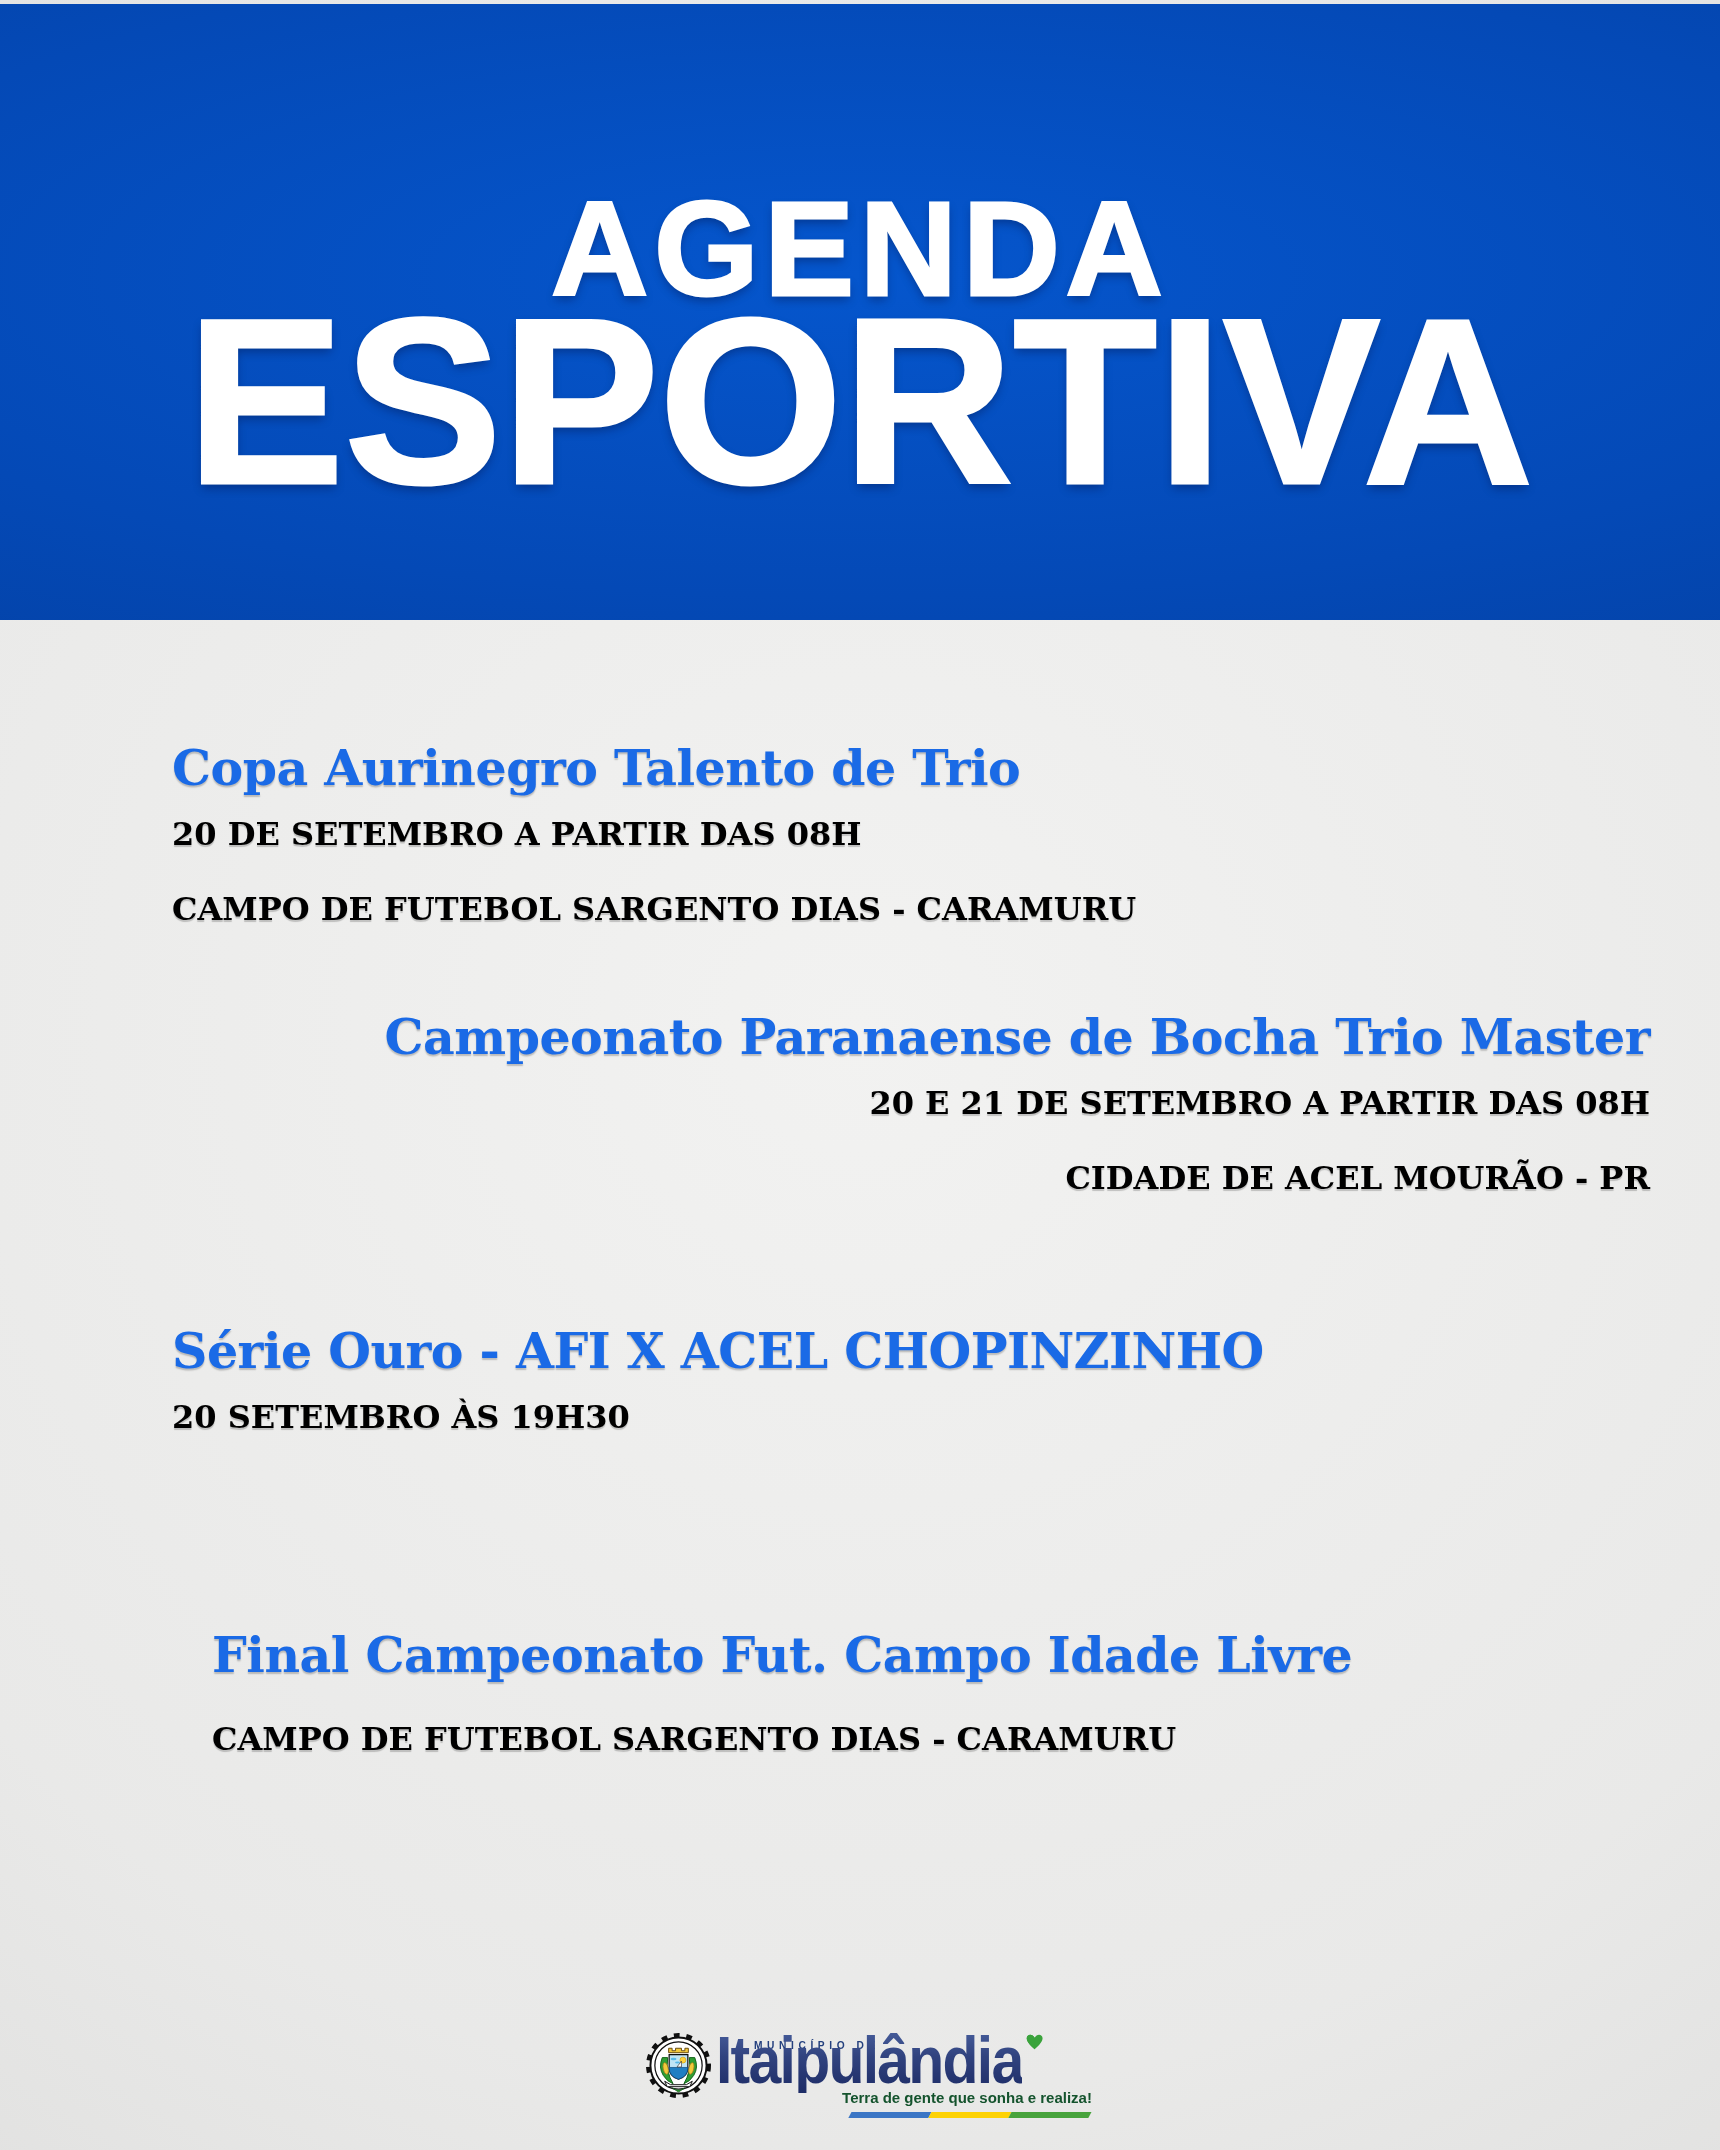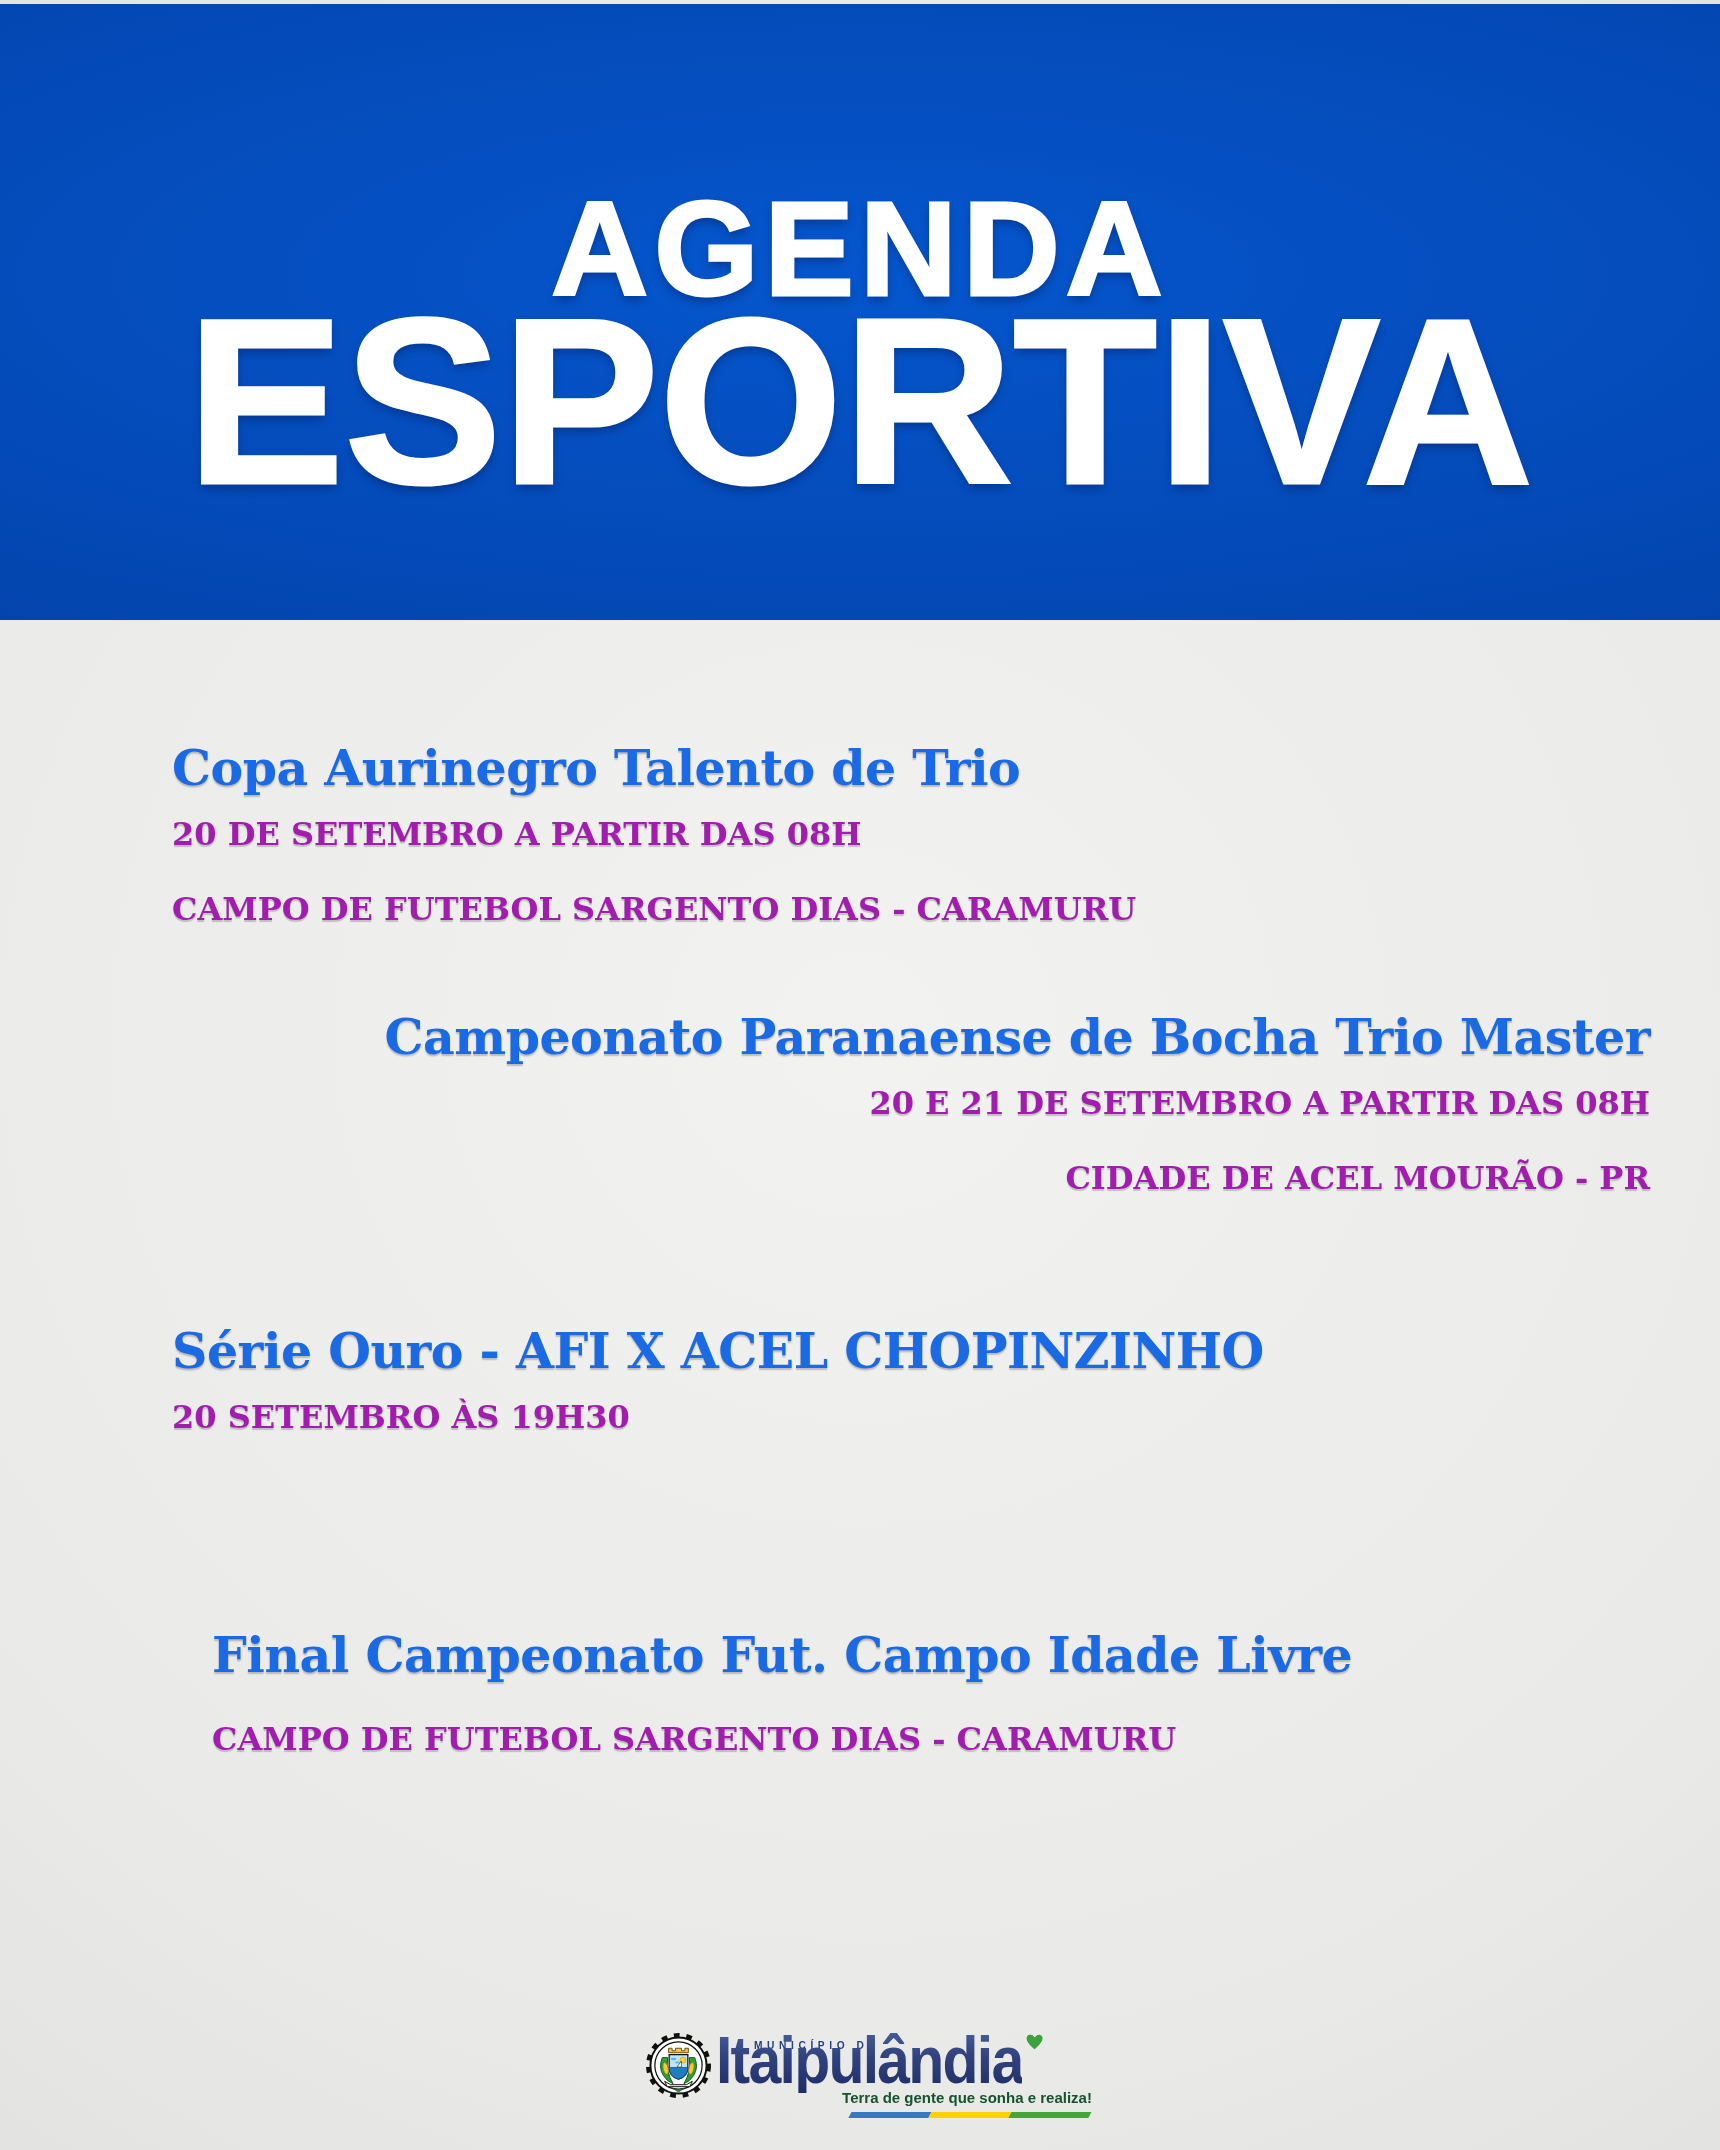--- a/index.html
+++ b/index.html
@@ -35,21 +35,21 @@
   .event-title {
     font-family:"DejaVu Serif", serif;
     font-weight:bold; font-size:49px; line-height:1;
     color:#1a6ae6; letter-spacing:-0.5px;
     text-shadow:0 2px 1.5px rgba(0,0,0,.22);
     margin:0 0 24.5px 0; white-space:nowrap;
   }
   .event-detail {
     font-family:"DejaVu Serif", serif;
     font-weight:bold; font-size:32px; line-height:1;
-    color:#a21caf; letter-spacing:0;
+    color:#000000; letter-spacing:0;
     text-shadow:0 1.5px 1px rgba(0,0,0,.20);
     white-space:nowrap;
   }
   .event-detail.loc { margin-top:43px; }
 
   
   .footer { position:absolute; left:646px; top:2031px; width:449px; height:97px; }
   .coat { position:absolute; left:0; top:1.5px; }
   .muni {
     position:absolute; left:108px; top:8.7px;

